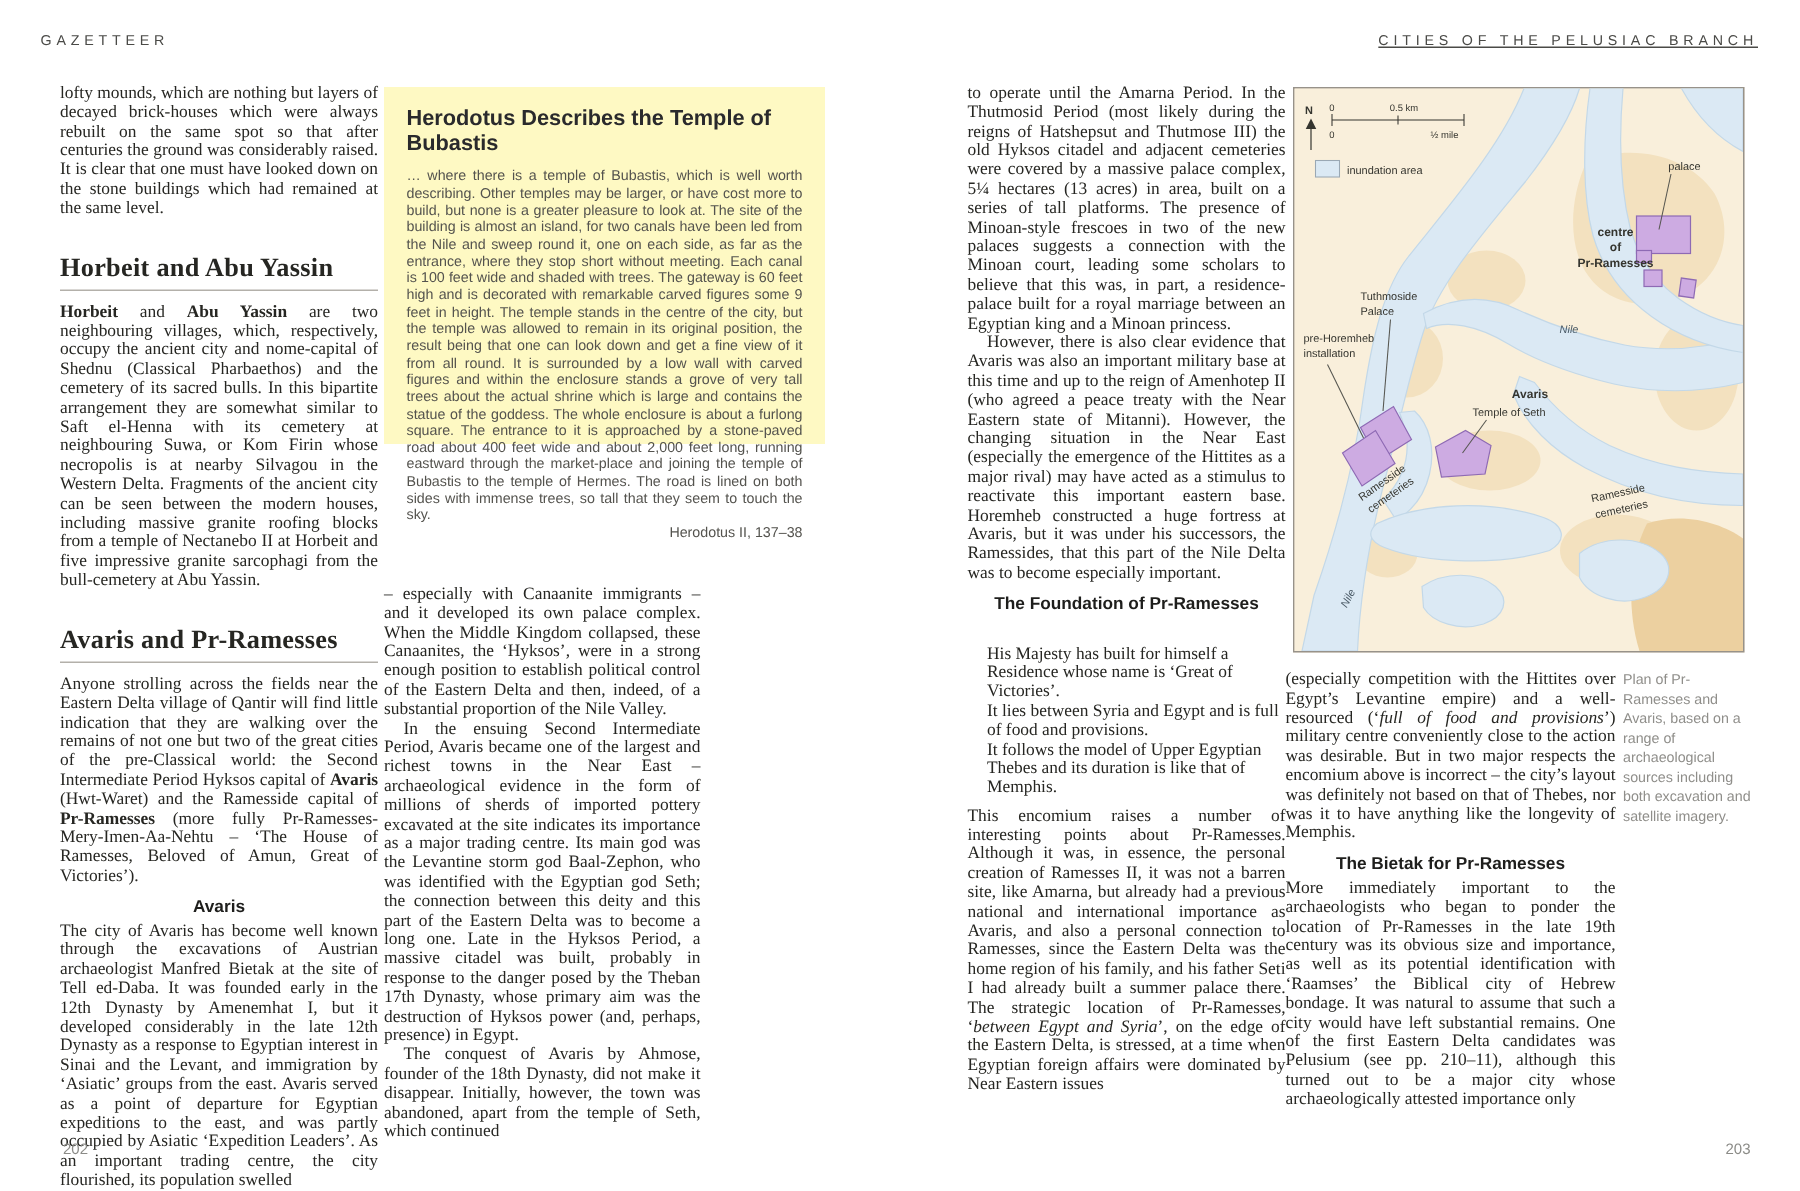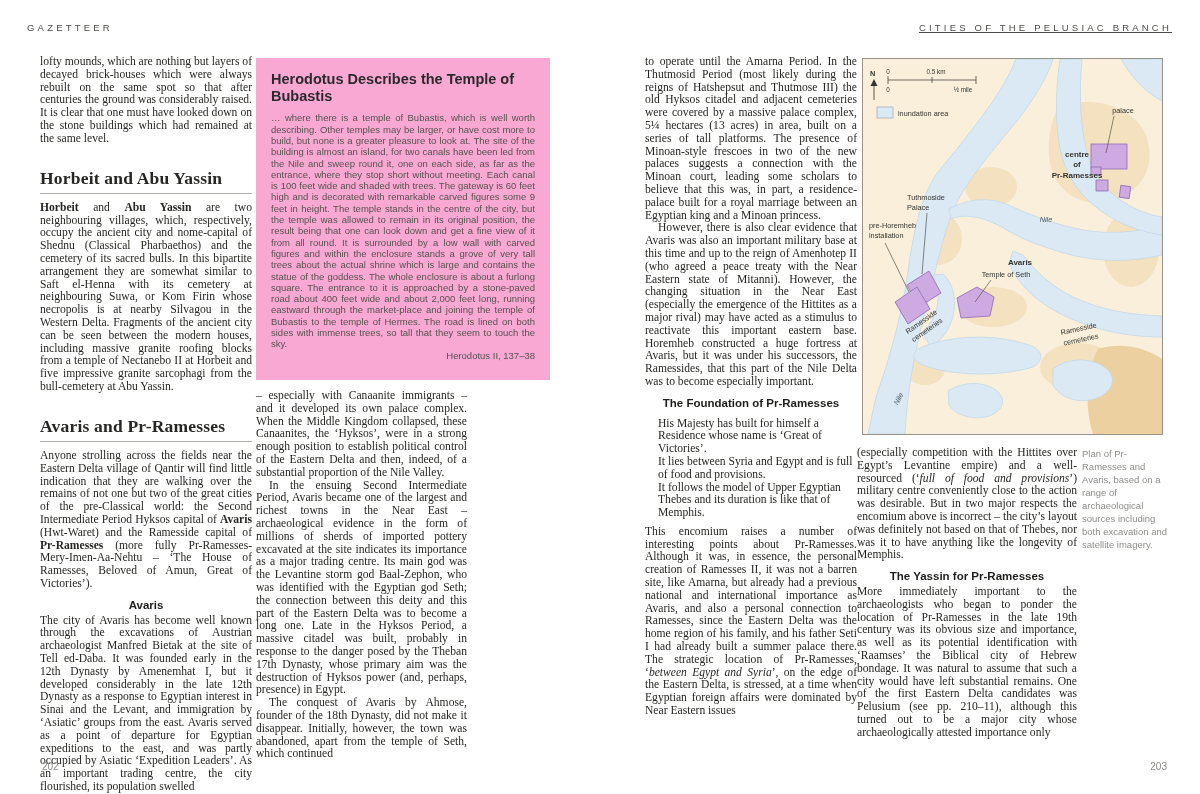--- a/index.html
+++ b/index.html
@@ -17,24 +17,24 @@
   .col p{margin:0;}
   .col1{left:40px;top:56px;width:212px;}
   .col2{left:256px;top:390px;width:211px;}
   .col3{left:645px;top:56px;width:212px;}
   .col4{left:857px;top:447px;width:220px;}
   .ind{text-indent:13px;}
   h2.sec{font-size:17.5px;font-weight:bold;margin:23px 0 8px;padding-bottom:5px;
          border-bottom:1px solid #b3b0aa;line-height:1.1;letter-spacing:0.2px;text-align:left;}
   h3.sub{font-family:"Liberation Sans",sans-serif;font-size:11.5px;font-weight:bold;
          margin:8px 0 3px;color:#1e1e1c;text-align:center;}
-  .quoteblock{margin:8px 0 6px 13px;text-align:left;}
+  .quoteblock{margin:20px 0 6px 13px;text-align:left;}
   .quoteblock div{margin:0;}
-  .box{position:absolute;left:256px;top:58px;width:294px;height:322px;box-sizing:border-box;
-       background:#f9a8d4;padding:13px 15px 9px;font-family:"Liberation Sans",sans-serif;}
+  .box{position:absolute;left:256px;top:58px;width:294px;height:238px;box-sizing:border-box;
+       background:#fef9c3;padding:13px 15px 9px;font-family:"Liberation Sans",sans-serif;}
   .box-title{font-size:14.5px;font-weight:bold;line-height:1.15;color:#2a2a2c;margin:0 0 8px;}
   .box-quote{font-size:9.5px;line-height:11.3px;color:#54534e;text-align:justify;}
   .box-attr{font-size:9.5px;color:#54534e;text-align:right;margin-top:3px;}
   .map-figure{position:absolute;left:862px;top:58px;width:299px;height:375px;
        border:1px solid #97928a;box-sizing:content-box;background:#f9efdb;}
   .map-caption{position:absolute;left:1082px;top:447px;width:86px;
        font-family:"Liberation Sans",sans-serif;font-size:9.5px;line-height:13px;color:#8f8e8a;}
   svg text{font-family:"Liberation Sans",sans-serif;fill:#35352f;}
   .mt{font-size:7.3px;}
   .mt-b{font-size:8px;font-weight:bold;}
@@ -169,20 +169,20 @@
         <text x="217" y="283" text-anchor="middle" class="mt">cemeteries</text>
       </g>
       <text x="36" y="342" text-anchor="middle" class="mt-i" transform="rotate(-62 36 340)">Nile</text>
     </svg>
   </div>
 
   <div class="map-caption">Plan of Pr-Ramesses and Avaris, based on a range of archaeological sources including both excavation and satellite imagery.</div>
 
   <div class="col col4">
     <p><span>(especially competition with the Hittites over Egypt’s Levantine empire) and a well-resourced (‘</span><span style="font-style: italic;">full of food and provisions</span><span>’) military centre conveniently close to the action was desirable. But in two major respects the encomium above is incorrect – the city’s layout was definitely not based on that of Thebes, nor was it to have anything like the longevity of Memphis.</span></p>
-    <h3 class="sub">The Yassin for Pr-Ramesses</h3>
+    <h3 class="sub">The Bietak for Pr-Ramesses</h3>
     <p>More immediately important to the archaeologists who began to ponder the location of Pr-Ramesses in the late 19th century was its obvious size and importance, as well as its potential identification with ‘Raamses’ the Biblical city of Hebrew bondage. It was natural to assume that such a city would have left substantial remains. One of the first Eastern Delta candidates was Pelusium (see pp. 210–11), although this turned out to be a major city whose archaeologically attested importance only</p>
   </div>
 
   <div class="pagenum pn-left">202</div>
   <div class="pagenum pn-right">203</div>
 
 </div>
 
 </body></html>

